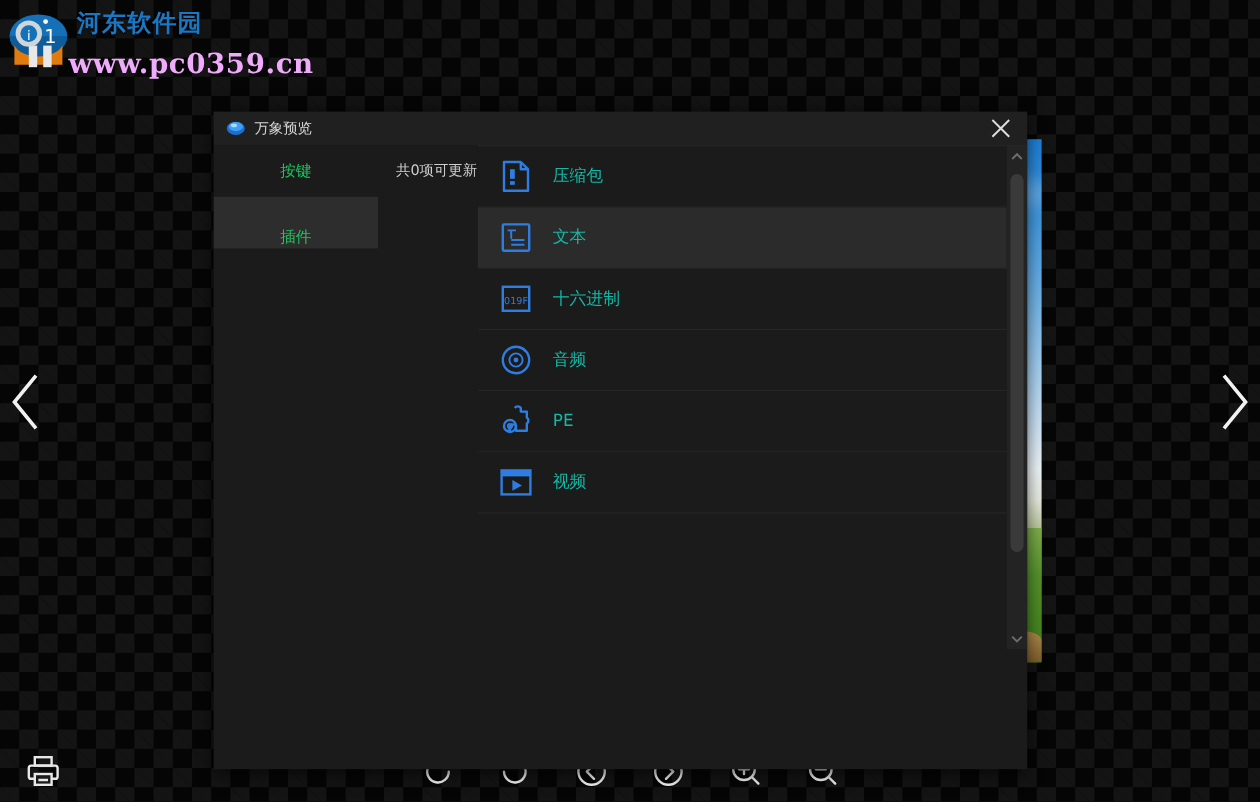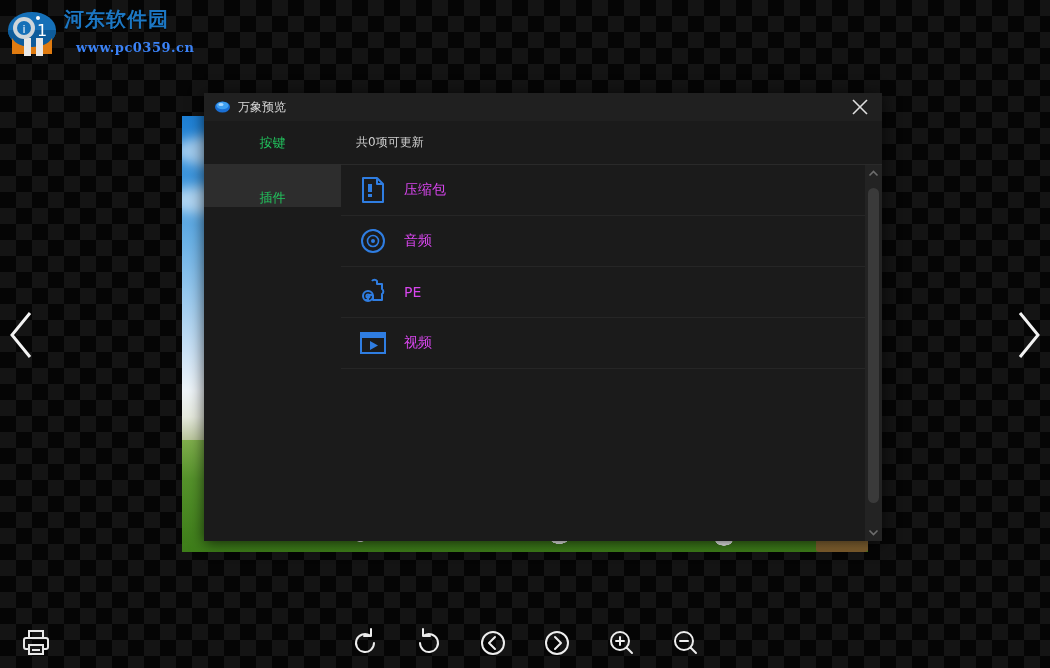--- a/index.html
+++ b/index.html
@@ -69,22 +69,22 @@
     position:absolute;left:0;top:4px;width:52px;height:52px;
   }
   #watermark .wm-text{
     position:absolute;left:58px;top:2px;
     font-size:20px;font-weight:bold;color:#1c77c3;
     letter-spacing:1px;
     text-shadow:0 1px 1px #000;
     font-family:"DejaVu Sans","Liberation Sans",sans-serif;
   }
   #watermark .wm-url{
-    position:absolute;left:70px;top:36px;
-    font-size:13px;font-weight:bold;color:#3b82f6;
+    position:absolute;left:51px;top:36px;
+    font-size:23px;font-weight:bold;color:#f0abfc;
     font-family:"DejaVu Serif","Liberation Serif",serif;
     letter-spacing:.5px;
   }
   
   .nav-arrow{
     position:absolute;top:305px;width:40px;height:60px;cursor:pointer;
   }
   #nav-prev{left:2px;}
   #nav-next{right:2px;}
   
@@ -92,21 +92,21 @@
     position:absolute;left:0;bottom:0;width:1050px;height:50px;
   }
   #print-btn{position:absolute;left:20px;top:8px;width:32px;height:32px;cursor:pointer;}
   #tool-group{
     position:absolute;left:0;right:0;top:6px;height:38px;
     display:flex;align-items:center;justify-content:center;gap:28px;
   }
   #tool-group .tool{width:36px;height:36px;cursor:pointer;display:block;}
   
   #dialog{
-    position:absolute;left:204px;top:93px;width:678px;height:448px;
+    position:absolute;left:178px;top:93px;width:678px;height:548px;
     background:#1b1b1b;
     box-shadow:0 2px 14px rgba(0,0,0,.7);
     overflow:hidden;
   }
   #titlebar{
     position:relative;height:28px;background:#202020;
     display:flex;align-items:center;
   }
   #titlebar .tb-icon{margin-left:10px;width:17px;height:17px;display:block;}
   #title-text{
@@ -120,21 +120,21 @@
   #body-area{display:flex;height:420px;}
   
   #sidebar{width:137px;background:#1b1b1b;flex:0 0 137px;}
   .side-item{
     height:43px;display:flex;align-items:center;justify-content:center;
     font-size:13px;color:#22c55e;cursor:pointer;
     font-family:"DejaVu Sans","Liberation Sans",sans-serif;
   }
   .side-item.selected{background:#2d2d2d;align-items:flex-end;}
   
-  #content{flex:1;display:flex;flex-direction:column;background:#1b1b1b;min-width:0;}
+  #content{flex:1;display:flex;flex-direction:row;background:#1b1b1b;min-width:0;}
   #status-bar{
     height:43px;display:flex;align-items:center;padding-left:15px;
     font-size:12px;color:#cfcfcf;background:#1b1b1b;
     font-family:"DejaVu Sans","Liberation Sans",sans-serif;
   }
   #list-wrap{flex:1;display:flex;min-height:0;}
   #plugin-list{
     flex:1;min-width:0;overflow:hidden;
     border-top:1px solid #2a2a2a;
   }
@@ -142,21 +142,21 @@
     height:50px;display:flex;align-items:center;
     border-bottom:1px solid #262626;cursor:pointer;
     background:#1b1b1b;
   }
   .plugin-row.hover{background:#2b2b2b;}
   .plugin-row .p-icon{
     width:30px;height:30px;margin-left:17px;margin-right:16px;
     flex:0 0 30px;display:block;
   }
   .plugin-row .p-label{
-    font-size:14px;color:#d946ef;
+    font-size:14px;color:#14b8a6;
     font-family:"DejaVu Sans","Liberation Sans",sans-serif;
   }
   
   #scrollbar{
     width:17px;flex:0 0 17px;background:#232323;
     display:flex;flex-direction:column;align-items:center;
     border-top:1px solid #2a2a2a;
   }
   #scrollbar .sb-arrow{height:17px;display:flex;align-items:center;justify-content:center;cursor:pointer;width:17px;}
   #sb-track{flex:1;width:17px;position:relative;}
@@ -305,21 +305,42 @@
               <svg width="30" height="30" viewBox="0 0 30 30">
                 <path d="M5 3 h14 l6 6 v18 h-20 z" fill="none" stroke="#2f7de1" stroke-width="2" stroke-linejoin="round"></path>
                 <path d="M19 3 v6 h6" fill="none" stroke="#2f7de1" stroke-width="2" stroke-linejoin="round"></path>
                 <rect x="10" y="9" width="4" height="8" fill="#2f7de1"></rect>
                 <rect x="10" y="19" width="4" height="3" fill="#2f7de1"></rect>
               </svg>
             </span>
             <span class="p-label">压缩包</span>
           </div>
 
-
+          <div class="plugin-row hover">
+            <span class="p-icon">
+              <svg width="30" height="30" viewBox="0 0 30 30">
+                <rect x="4" y="4" width="22" height="22" rx="1" fill="none" stroke="#2f7de1" stroke-width="2"></rect>
+                <line x1="8" y1="9" x2="15" y2="9" stroke="#2f7de1" stroke-width="1.6"></line>
+                <line x1="11" y1="9" x2="11" y2="16" stroke="#2f7de1" stroke-width="1.6"></line>
+                <line x1="11" y1="17" x2="22" y2="17" stroke="#2f7de1" stroke-width="1.6"></line>
+                <line x1="11" y1="21" x2="22" y2="21" stroke="#2f7de1" stroke-width="1.6"></line>
+              </svg>
+            </span>
+            <span class="p-label">文本</span>
+          </div>
+
+          <div class="plugin-row">
+            <span class="p-icon">
+              <svg width="30" height="30" viewBox="0 0 30 30">
+                <rect x="4" y="5" width="22" height="20" fill="none" stroke="#2f7de1" stroke-width="2"></rect>
+                <text x="15" y="19" font-size="8" fill="#2f7de1" text-anchor="middle" font-family="DejaVu Sans, sans-serif">019F</text>
+              </svg>
+            </span>
+            <span class="p-label">十六进制</span>
+          </div>
 
 
 
           <div class="plugin-row">
             <span class="p-icon">
               <svg width="30" height="30" viewBox="0 0 30 30">
                 <circle cx="15" cy="15" r="11" fill="none" stroke="#2f7de1" stroke-width="2"></circle>
                 <circle cx="15" cy="15" r="5.5" fill="none" stroke="#2f7de1" stroke-width="1.6"></circle>
                 <circle cx="15" cy="15" r="2" fill="#2f7de1"></circle>
                 <path d="M15 4 a11 11 0 0 1 8 4" fill="none" stroke="#2f7de1" stroke-width="1.4"></path>

